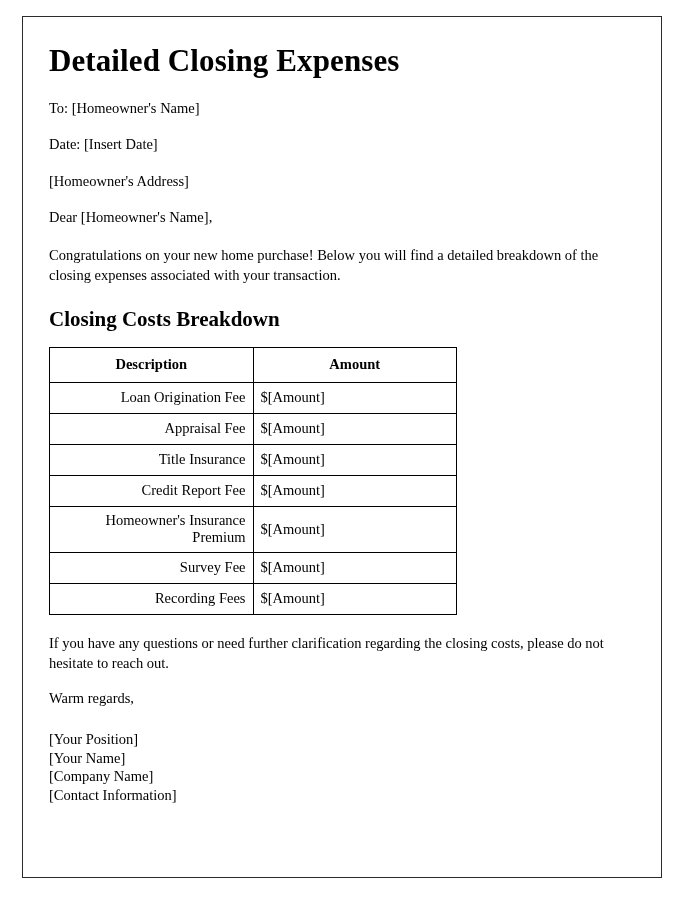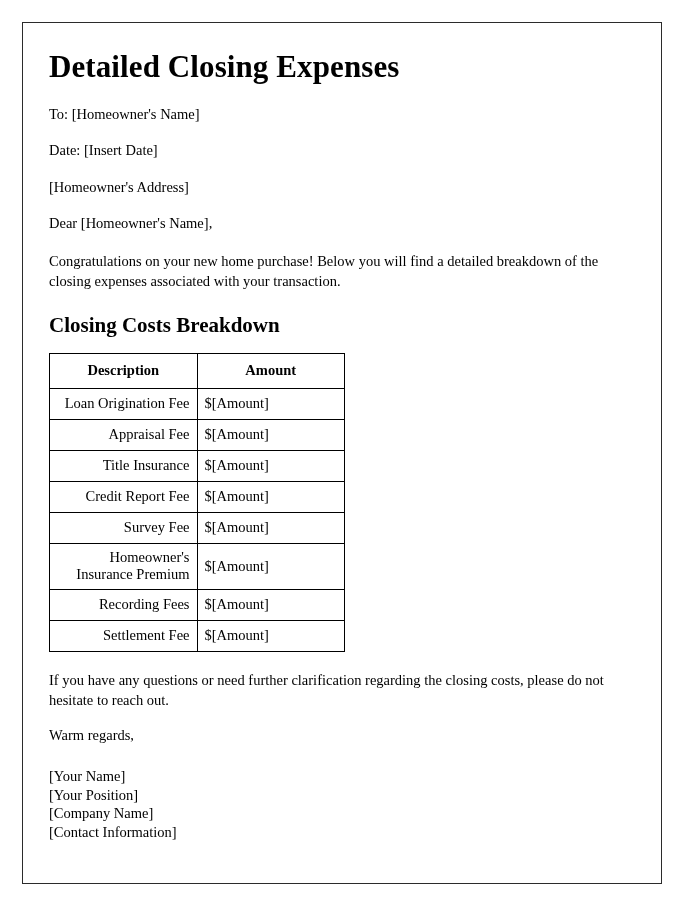--- a/index.html
+++ b/index.html
@@ -11,21 +11,21 @@
     height: 900px;
     background: #ffffff;
     font-family: "Liberation Serif", "DejaVu Serif", serif;
     color: #000000;
     overflow: hidden;
   }
 
   .page {
     position: absolute;
     left: 22px;
-    top: 22px;
+    top: 16px;
     width: 640px;
     height: 862px;
     border: 1.5px solid #2b2b2b;
     box-sizing: border-box;
     background: #ffffff;
   }
 
   .content {
     padding: 26px 26px 0 26px;
     box-sizing: border-box;
@@ -54,21 +54,21 @@
 
   .section-heading {
     font-size: 21px;
     font-weight: bold;
     margin: 22px 0 16px 0;
     line-height: 1.15;
   }
 
   table.costs {
     border-collapse: collapse;
-    width: 296px;
+    width: 408px;
     margin: 0 0 18px 0;
     table-layout: fixed;
   }
   table.costs td, table.costs th {
     border: 1.2px solid #000000;
     font-size: 14.5px;
     line-height: 1.2;
     padding: 5px 7px;
     vertical-align: middle;
     height: 20px;
@@ -146,43 +146,39 @@
         </tr>
         <tr>
           <td class="desc">Title Insurance</td>
           <td class="amt">$[Amount]</td>
         </tr>
         <tr>
           <td class="desc">Credit Report Fee</td>
           <td class="amt">$[Amount]</td>
         </tr>
         <tr>
+          <td class="desc">Homeowner's Insurance Premium</td>
+          <td class="amt">$[Amount]</td>
+        </tr>
+        <tr>
           <td class="desc">Survey Fee</td>
           <td class="amt">$[Amount]</td>
         </tr>
         <tr>
-          <td class="desc">Homeowner's Insurance Premium</td>
-          <td class="amt">$[Amount]</td>
-        </tr>
-        <tr>
           <td class="desc">Recording Fees</td>
-          <td class="amt">$[Amount]</td>
-        </tr>
-        <tr>
-          <td class="desc">Settlement Fee</td>
           <td class="amt">$[Amount]</td>
         </tr>
       </tbody>
     </table>
 
     <p class="closing-para">If you have any questions or need further clarification regarding the closing costs, please do not hesitate to reach out.</p>
 
     <p class="regards">Warm regards,</p>
 
     <div class="signature">
+      <div>[Your Position]</div>
       <div>[Your Name]</div>
-      <div>[Your Position]</div>
       <div>[Company Name]</div>
       <div>[Contact Information]</div>
     </div>
 
   </div>
 </div>
 
 </body></html>

